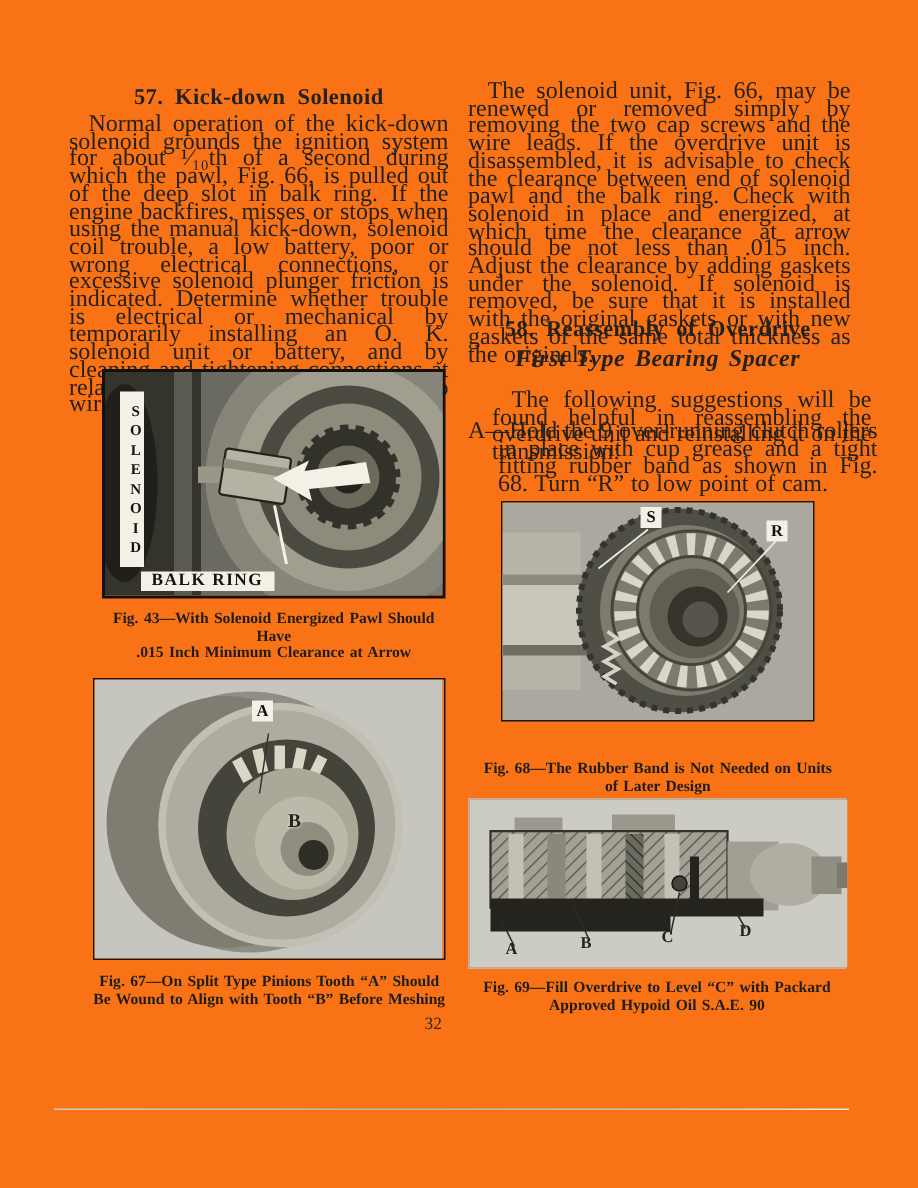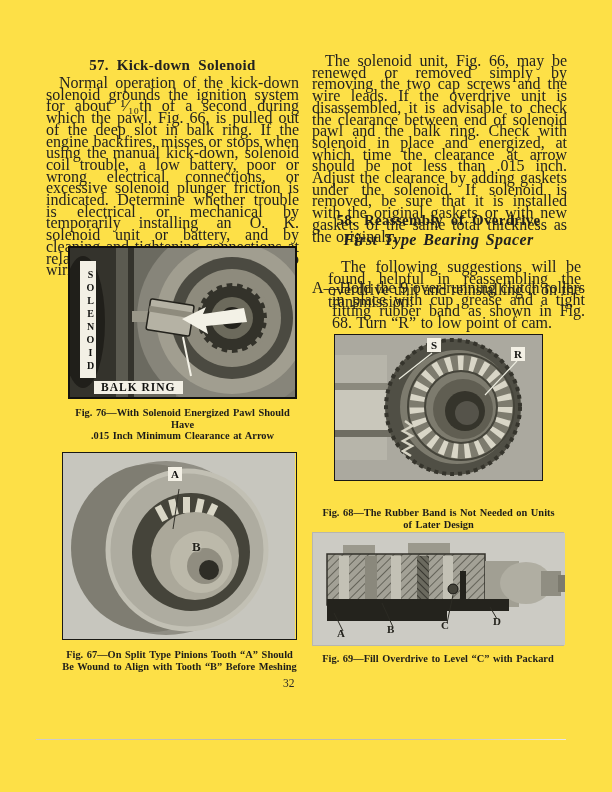--- a/index.html
+++ b/index.html
@@ -1,18 +1,18 @@
 <!DOCTYPE html>
 <html><head>
 <meta charset="utf-8">
 <style>
   html,body { margin:0; padding:0; background:#ffffff; }
   .page {
     position:relative; width:612px; height:792px;
-    background:#fde047; overflow:hidden;
+    background:#f97316; overflow:hidden;
     font-family:"Liberation Serif","DejaVu Serif",serif;
     color:#232220;
   }
   .abs { position:absolute; }
   .section-heading {
     font-size:15px; font-weight:bold; text-align:center;
     letter-spacing:.3px; word-spacing:4px; margin:0;
   }
   .sub-heading {
     font-size:16px; font-weight:bold; font-style:italic;
@@ -83,21 +83,21 @@
           <rect x="78" y="54" width="44" height="31" rx="2" fill="#b5b2a4" stroke="#23221c" stroke-width="1.5"></rect>
           <rect x="78" y="61" width="44" height="6" fill="#8e8b7d"></rect>
         </g>
         <polygon points="112,71 136,59 133,66 174,60 177,74 136,78 138,86" fill="#f3f1e6"></polygon>
         <polyline points="121,128 113,89" stroke="#f3f1e6" stroke-width="2" fill="none"></polyline>
       </svg>
       <div class="photo-label lbl-solenoid">SOLENOID</div>
       <div class="photo-label lbl-balkring">BALK RING</div>
     </div>
     <figcaption class="fig-caption" style="margin-top:8px;">
-      <div>Fig. 76—With Solenoid Energized Pawl Should Have</div>
+      <div>Fig. 43—With Solenoid Energized Pawl Should Have</div>
       <div>.015 Inch Minimum Clearance at Arrow</div>
     </figcaption>
   </figure>
 
   <figure class="abs" style="left:62px; top:452px; width:235px; margin:0;">
     <div class="photo border-thin">
       <svg viewBox="0 0 232 186" width="232" height="186">
         <rect width="232" height="186" fill="#c7c6be"></rect>
         <ellipse cx="103" cy="95" rx="92" ry="87" fill="#908e84"></ellipse>
         <ellipse cx="88" cy="95" rx="80" ry="84" fill="#7f7d72"></ellipse>
@@ -202,20 +202,21 @@
           <line x1="184" y1="86" x2="177" y2="74"></line>
         </g>
       </svg>
       <div class="lbl-plain" style="left:24px; top:94px; font-size:11px;">A</div>
       <div class="lbl-plain" style="left:74px; top:90px; font-size:11px;">B</div>
       <div class="lbl-plain" style="left:128px; top:86px; font-size:11px;">C</div>
       <div class="lbl-plain" style="left:180px; top:82px; font-size:11px;">D</div>
     </div>
     <figcaption class="fig-caption" style="margin-top:7px;">
       <div>Fig. 69—Fill Overdrive to Level “C” with Packard</div>
+      <div>Approved Hypoid Oil S.A.E. 90</div>
     </figcaption>
   </figure>
 
   <div class="abs page-number" style="left:283px; top:677px;">32</div>
 
   <div class="abs scan-line" style="left:36px; top:739px; width:530px;"></div>
 
 </div>
 
 </body></html>

